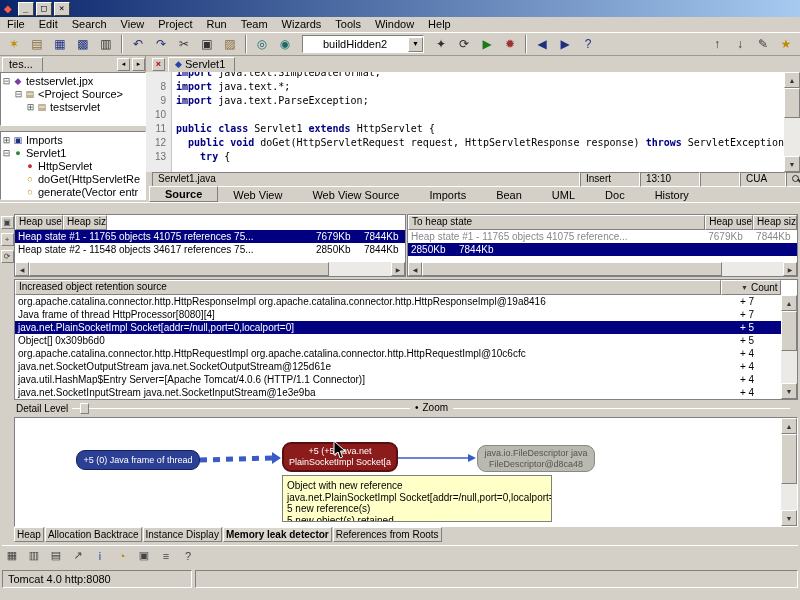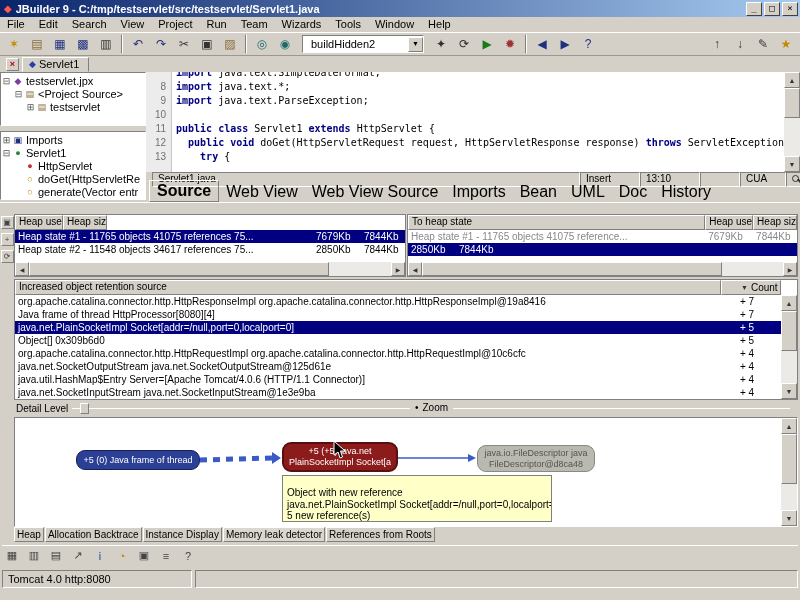--- a/index.html
+++ b/index.html
@@ -19,21 +19,21 @@
   .tgroup{display:flex;gap:1px}
   .tsep{width:2px;height:18px;border-left:1px solid #808080;border-right:1px solid #fff;margin:0 4px}
   .tbtn{width:22px;height:20px;display:flex;align-items:center;justify-content:center;font-size:12px;color:#333}
   .tbtn[data-name="run-icon"]{color:#1a7a1a}
   .tbtn[data-name="debug-icon"]{color:#a03030}
   .tbtn[data-name="new-icon"],.tbtn[data-name="bookmark-icon"]{color:#c08a00}
   .tbtn[data-name="save-icon"],.tbtn[data-name="save-all-icon"],.tbtn[data-name="undo-icon"],.tbtn[data-name="redo-icon"],.tbtn[data-name="back-icon"],.tbtn[data-name="forward-icon"],.tbtn[data-name="help-icon"]{color:#203080}
   .tbtn[data-name="open-project-icon"],.tbtn[data-name="paste-icon"]{color:#8a6d3b}
   .tbtn[data-name="search-icon"],.tbtn[data-name="search-replace-icon"]{color:#1a6a6a}
   .combo{display:flex;align-items:center;width:122px;height:18px;background:#fff;border:1px solid;border-color:#808080 #fff #fff #808080;margin:0 6px}
-  .combo-text{flex:1;padding:0 8px;white-space:nowrap;overflow:hidden}
+  .combo-text{flex:1;padding:0 20px;white-space:nowrap;overflow:hidden}
   .combo-arrow{width:15px;height:15px;background:var(--chrome,#d4d0c8);border:1px solid;border-color:#fff #808080 #808080 #fff;font-size:7px;line-height:12px;text-align:center}
   
   #tabrow{position:absolute;top:56px;left:0;width:800px;height:16px;display:flex}
   #left-tabstrip{width:146px;display:flex;align-items:center;padding-left:2px;border-right:1px solid #9b988f}
   #file-tabstrip{flex:1;display:flex;align-items:center;padding-left:4px}
   .tab{display:inline-flex;align-items:center;gap:3px;padding:1px 9px 1px 6px;border:1px solid;border-color:#fff #808080 #d4d0c8 #fff;background:var(--chrome,#d4d0c8);height:15px;white-space:nowrap}
   .mini{width:13px;height:13px;font-size:7px;background:var(--chrome,#d4d0c8);border:1px solid;border-color:#fff #808080 #808080 #fff;display:inline-flex;align-items:center;justify-content:center;margin-left:2px}
   .closex{color:#b00000;font-weight:bold;font-size:9px;margin-right:3px}
   .ficon{color:#2244aa;font-size:9px}
   .spacer{flex:1}
@@ -63,21 +63,21 @@
   .sbtn.bottom{position:absolute;bottom:0}
   .sthumb{position:absolute;left:0;width:16px;background:var(--chrome,#d4d0c8);border:1px solid;border-color:#fff #808080 #808080 #fff}
   
   #estatus{position:absolute;left:152px;top:172px;width:654px;height:24px;display:flex;background:var(--chrome,#d4d0c8)}
   .ecell{border:1px solid;border-color:#808080 #fff #fff #808080;height:15px;line-height:12px;padding:0 5px;white-space:nowrap;overflow:hidden;font-size:10px}
   .ecell.grow{flex:1}
   .ecell.w60{width:60px}.ecell.w46{width:46px}.ecell.w40{width:40px}.ecell.w20{width:20px;position:relative}
   .magscope{display:inline-block;width:7px;height:7px;border:1px solid #333;border-radius:50%;margin-top:2px}
   .maghandle{display:inline-block;width:5px;height:2px;background:#333;transform:rotate(45deg);margin-left:-2px}
   #viewtabs{position:absolute;left:146px;top:187px;width:654px;height:15px;display:flex;align-items:flex-end;padding-left:3px;background:var(--chrome,#d4d0c8)}
-  .vtab{padding:1px 7px;font-size:16px;white-space:nowrap}
+  .vtab{padding:1px 15px;font-size:11px;white-space:nowrap}
   .vtab.active{font-weight:bold;border:1px solid;border-color:#fff #808080 #808080 #fff}
   #hsplit{position:absolute;left:0;top:202px;width:800px;height:10px;background:var(--chrome,#d4d0c8);border-top:1px solid #fff}
   
   #left-rail{position:absolute;left:0;top:212px;width:14px;height:352px;display:flex;flex-direction:column;align-items:center;padding-top:4px;gap:4px}
   .rbtn{width:13px;height:13px;font-size:8px;background:var(--chrome,#d4d0c8);border:1px solid;border-color:#fff #808080 #808080 #fff;display:flex;align-items:center;justify-content:center;color:#444}
   
   .heap-table{position:absolute;top:214px;height:63px;background:#fff;border:1px solid #808080;overflow:hidden}
   #from-table{left:14px;width:392px}
   #to-table{left:407px;width:391px}
   .thead{display:flex;height:15px}
@@ -105,41 +105,40 @@
   #detail-thumb{position:absolute;left:70px;top:1px;width:9px;height:11px;z-index:2}
   #zoom-wrap{position:absolute;left:400px;top:0;background:var(--chrome,#d4d0c8);padding:0 5px;font-size:10px;z-index:2;display:flex;gap:4px;align-items:center}
   
   #graph{position:absolute;left:14px;top:417px;width:784px;height:110px;background:#fff;border:1px solid;border-color:#808080 #fff #fff #808080;overflow:hidden}
   #graph-svg{position:absolute;left:0;top:0}
   .gnode{position:absolute;border-radius:9px;color:#fff;font-size:9px;text-align:center;display:flex;flex-direction:column;justify-content:center;line-height:11px;padding:1px 3px;white-space:nowrap;overflow:hidden}
   #node-blue{left:61px;top:32px;width:124px;height:20px;background:var(--node_blue,#2b3f94);border:1px solid #16205c}
   #node-red{left:267px;top:24px;width:116px;height:30px;background:var(--node_red,#8c1c1c);border:2px solid #5a0f0f}
   #node-gray{left:462px;top:27px;width:118px;height:27px;background:var(--node_gray,#b9b9b1);border:1px solid #8a8a82;color:#55554d}
   #gcursor{position:absolute;left:318px;top:22px}
-  #gtooltip{position:absolute;left:267px;top:57px;width:270px;height:47px;background:var(--tooltip_bg,#ffffc8);border:1px solid #808080;font-size:10px;line-height:11.5px;padding:11px 4px;white-space:nowrap;overflow:hidden}
+  #gtooltip{position:absolute;left:267px;top:57px;width:270px;height:47px;background:var(--tooltip_bg,#ffffc8);border:1px solid #808080;font-size:10px;line-height:11.5px;padding:4px 4px;white-space:nowrap;overflow:hidden}
   #graph-scroll{right:0;top:0;height:108px;position:absolute}
   
   #bottom-tabs{position:absolute;left:14px;top:527px;width:784px;height:16px;display:flex;gap:1px;align-items:flex-start}
   .btab{padding:1px 2px;font-size:10px;background:var(--chrome,#d4d0c8);border:1px solid;border-color:#fff #808080 #808080 #fff;height:15px;line-height:12px;white-space:nowrap}
-  .btab.active{font-weight:normal;border-top-color:#fff;background:#dad7cf}
+  .btab.active{font-weight:bold;border-top-color:#fff;background:#dad7cf}
   #bottom-toolbar{position:absolute;left:2px;top:545px;width:796px;height:20px;display:flex;gap:2px;align-items:center;border-top:1px solid #fff}
   .bbtn{width:20px;height:18px;font-size:11px;display:flex;align-items:center;justify-content:center;color:#444}
   .bbtn[data-name="info-icon"]{color:#2244aa}
   .bbtn[data-name="timer-icon"]{color:#c08a00}
   #statusbar{position:absolute;left:0;top:568px;width:800px;height:22px;padding:2px;display:flex;gap:3px}
   .scell{border:1px solid;border-color:#808080 #fff #fff #808080;padding:2px 5px;white-space:nowrap;overflow:hidden}
   .scell.first{width:190px}
   .scell.rest{flex:1}
 </style>
 </head>
 <body>
 
 <div id="titlebar" data-name="title-bar">
   <span class="tb-icon" data-name="jbuilder-logo-icon">◆</span>
-  <span class="tb-title" data-name="window-title">JBuilder 9 - C:/tmp/testservlet/src/testservlet/Servlet1.java</span>
   <button class="winbtn" data-name="minimize-button">_</button>
   <button class="winbtn" data-name="maximize-button">□</button>
   <button class="winbtn" data-name="close-button">×</button>
 </div>
 
 <div id="menubar" data-name="menu-bar">
 
 <span class="menu-item" data-name="menu-item">File</span>
     <span class="menu-item" data-name="menu-item">Edit</span>
     <span class="menu-item" data-name="menu-item">Search</span>
@@ -239,20 +238,26 @@
       <button class="tbtn" data-name="edit-config-icon">
         <span data-name="toolbar-icon-glyph">✎</span>
       </button>
       <button class="tbtn" data-name="bookmark-icon">
         <span data-name="toolbar-icon-glyph">★</span>
       </button>
     </span>
 </div>
 
 <div id="tabrow" data-name="tab-row">
+  <div id="left-tabstrip" data-name="project-pane-tabstrip">
+    <span class="tab" data-name="project-pane-tab">tes...</span>
+    <span class="spacer"></span>
+    <button class="mini" data-name="scroll-tabs-left-icon">◂</button>
+    <button class="mini" data-name="scroll-tabs-right-icon">▸</button>
+  </div>
   <div id="file-tabstrip" data-name="file-tabstrip">
     <button class="mini closex" data-name="close-file-icon">×</button>
     <span class="tab" data-name="file-tab-servlet1">
       <span class="ficon" data-name="java-file-icon">◆</span>
       <span data-name="file-tab-label">Servlet1</span>
     </span>
   </div>
 </div>
 
 <div id="project-pane" class="treepane" data-name="project-pane">

